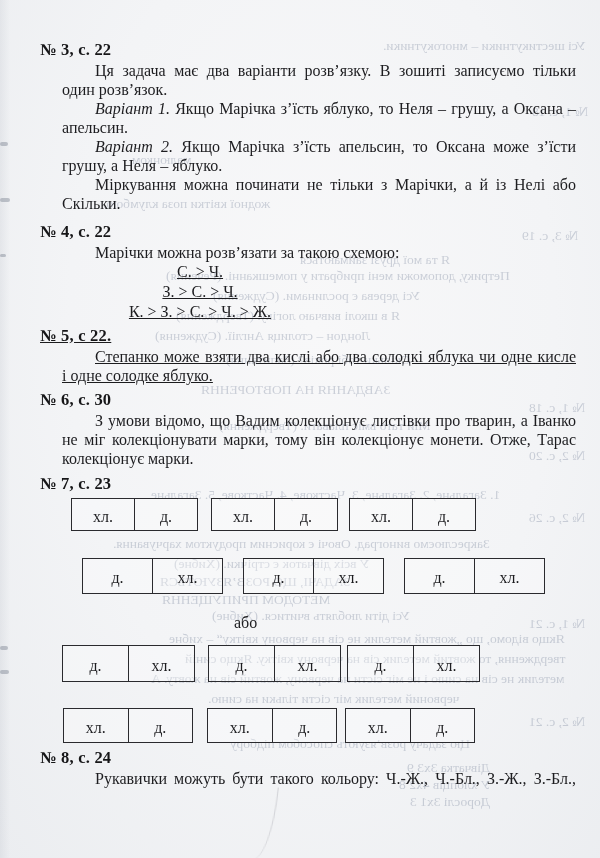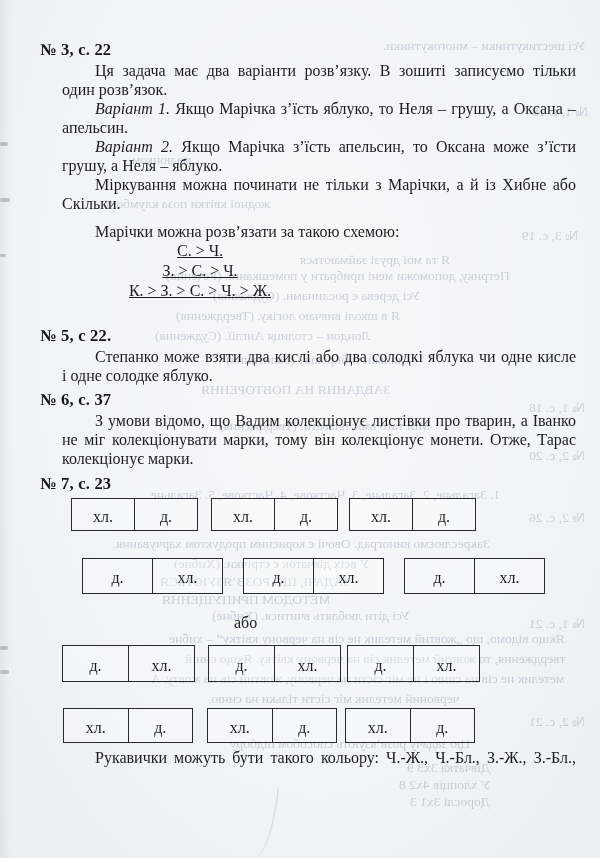--- a/index.html
+++ b/index.html
@@ -123,53 +123,55 @@
         </div>
         <div class="para">
           <div class="line indent j"><span class="ital">Варіант 1.</span><span> Якщо Марічка з’їсть яблуко, то Неля – грушу, а Оксана –</span></div>
           <div class="line">апельсин.</div>
         </div>
         <div class="para">
           <div class="line indent j"><span class="ital">Варіант 2.</span><span> Якщо Марічка з’їсть апельсин, то Оксана може з’їсти</span></div>
           <div class="line">грушу, а Неля – яблуко.</div>
         </div>
         <div class="para">
-          <div class="line indent j">Міркування можна  починати не тільки з Марічки, а й із Хибне або</div>
+          <div class="line indent j">Міркування можна  починати не тільки з Марічки, а й із Нелі або</div>
           <div class="line">Скільки.</div>
         </div>
       </div>
       <div class="section" style="top: 222px;">
+        <div class="heading">№ 4, с. 22</div>
         <div class="para">
           <div class="line indent">Марічки можна розв’язати за такою схемою:</div>
         </div>
         <div class="scheme">
           <div class="line">С. &gt; Ч.</div>
           <div class="line">З. &gt; С. &gt; Ч.</div>
           <div class="line">К. &gt; З. &gt; С. &gt; Ч. &gt; Ж.</div>
         </div>
       </div>
-      <div class="section" style="top: 326px;">
+      <div class="section" style="top: 326px; text-decoration: underline;">
         <div class="heading">№ 5, с 22.</div>
         <div class="para">
           <div class="line indent j">Степанко може взяти два кислі або два солодкі яблука чи одне кисле</div>
           <div class="line">і одне солодке яблуко.</div>
         </div>
       </div>
       <div class="section" style="top: 390px;">
-        <div class="heading">№ 6, с. 37</div>
+        <div class="heading">№ 6, с. 30</div>
         <div class="para">
           <div class="line indent j">З умови відомо, що Вадим  колекціонує листівки про тварин, а Іванко</div>
           <div class="line j">не міг колекціонувати марки, тому він колекціонує монети. Отже, Тарас</div>
           <div class="line">колекціонує марки.</div>
         </div>
       </div>
       <div class="section" style="top: 474px;">
         <div class="heading">№ 7, с. 23</div>
       </div>
       <div class="section" style="top: 748px;">
+        <div class="heading">№ 8, с. 24</div>
         <div class="para">
           <div class="line indent j">Рукавички можуть бути такого кольору: Ч.-Ж., Ч.-Бл., З.-Ж., З.-Бл.,</div>
         </div>
       </div>
     </div>
   <div class="tables-layer" id="tables-layer">
       <div class="atable" style="left: 71px; top: 498px; width: 127px; height: 33px;">
         <div class="acell">хл.</div>
         <div class="acell">д.</div>
       </div>

